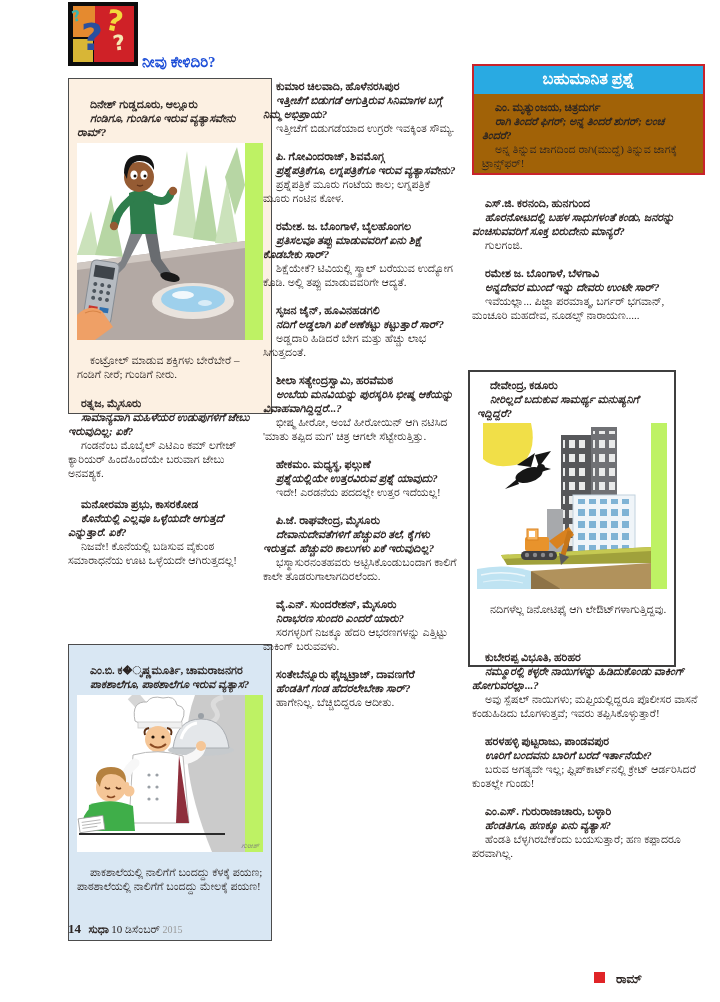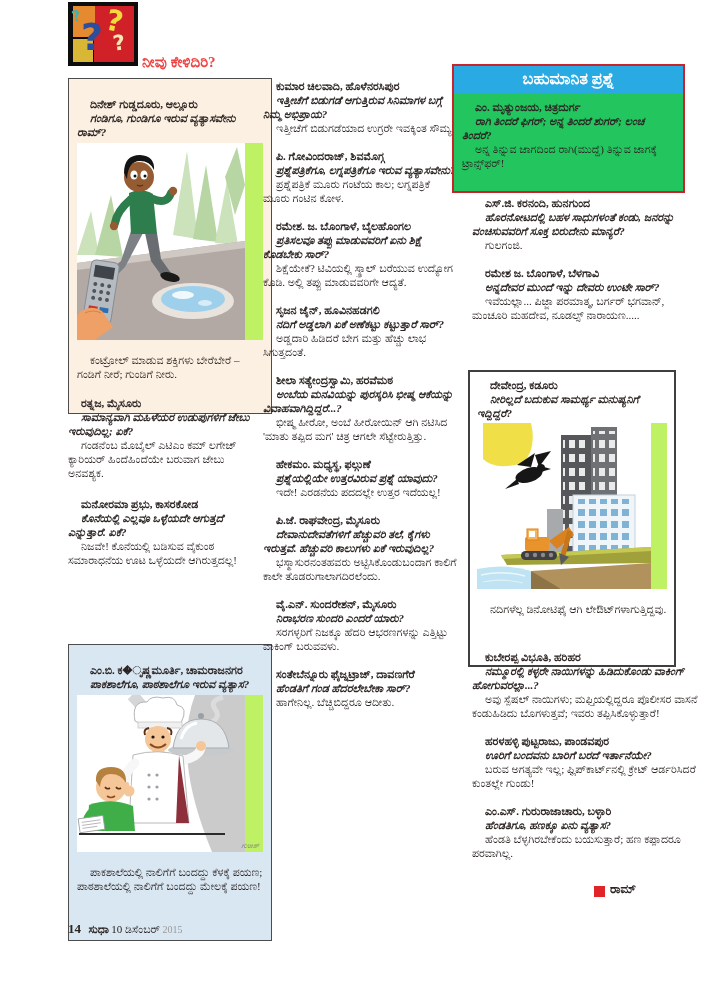--- a/index.html
+++ b/index.html
@@ -13,21 +13,21 @@
   .logo{left:68px;top:2px;width:70px;height:64px;background:#0d0d0d;overflow:hidden}
   .logo .tile{position:absolute;display:block}
   .logo .t1{left:26px;top:4px;width:40px;height:56px;background:#cf2127}
   .logo .t2{left:5px;top:4px;width:22px;height:31px;background:#e58a2f}
   .logo .t3{left:5px;top:37px;width:20px;height:23px;background:#d8b636}
   .logo .qm{position:absolute;font-family:"DejaVu Sans",sans-serif;font-weight:bold;line-height:1}
   .logo .q1{left:4px;top:7px;font-size:15px;color:#3bb6b0;transform:rotate(-14deg)}
   .logo .q2{left:13px;top:16px;font-size:38px;color:#2b4f9e}
   .logo .q3{left:38px;top:5px;font-size:29px;color:#f3d93c;transform:rotate(12deg)}
   .logo .q4{left:45px;top:31px;font-size:21px;color:#f6e9b5;transform:rotate(-8deg)}
-  .page-title{left:142px;top:44px;font-size:15px;font-weight:bold;color:#ef4444}
+  .page-title{left:142px;top:44px;font-size:15px;font-weight:bold;color:#1d4ed8}
 
   
   .qa{margin-bottom:14px}
   .qa p,.qtext p,.caption{font-size:11px;line-height:14px;text-indent:13px}
   .name{font-weight:bold}
   .q{font-style:italic;font-weight:bold}
   .a{font-weight:normal}
 
   
   .box{border:1px solid #4c4c4c;padding:18px 8px 6px}
@@ -39,38 +39,38 @@
   .caption{margin-top:13px}
   .artist{position:absolute;right:4px;bottom:2px;font-size:7px;font-style:italic;color:#777}
 
   .qa-left{left:68px;top:396px;width:186px}
   .qa-left .qa{margin-bottom:17px}
   .qa-mid{left:263px;top:79px;width:195px}
   .qa-right-top{left:472px;top:196px;width:228px}
   .qa-right-bottom{left:472px;top:650px;width:228px}
 
   
-  .prize-box{left:452px;top:64px;width:229px;border:2px solid #c9232b;background:#22c55e}
+  .prize-box{left:472px;top:64px;width:229px;border:2px solid #c9232b;background:#a16207}
   .prize-header{display:block;background:#29aae2;color:#fff;text-align:center;
                 font-size:16px;font-weight:bold;padding:4px 0 6px}
-  .prize-body{padding:6px 8px 21px}
+  .prize-body{padding:6px 8px 3px}
   .prize-body p{font-size:11px;line-height:14px;text-indent:13px}
 
   
   .box-cliff{left:468px;top:370px;width:190px;height:268px;border:2px solid #3f3f3f;
              background:#fff;padding:6px 7px 19px}
   .box-cliff .cartoon-frame{margin-top:3px;height:166px}
 
   
   .footer{left:68px;top:921px;font-size:10px;white-space:nowrap}
   .footer .num{font-size:13px;font-weight:bold;margin-right:5px}
   .footer .mag{font-weight:bold;font-size:11px}
   .footer .date{font-weight:normal;font-size:11px}
   .footer .year{color:#9a9a9a}
-  .byline{left:594px;top:882px;display:flex;align-items:flex-end;gap:5px}
+  .byline{left:594px;top:972px;display:flex;align-items:flex-start;gap:11px}
   .red-sq{display:inline-block;width:11px;height:11px;background:#e02427}
   .byline-text{font-weight:bold;font-size:12px}
   svg{display:block}
 </style>
 </head>
 <body>
 
 <div class="page">
 
   <div class="abs logo">

